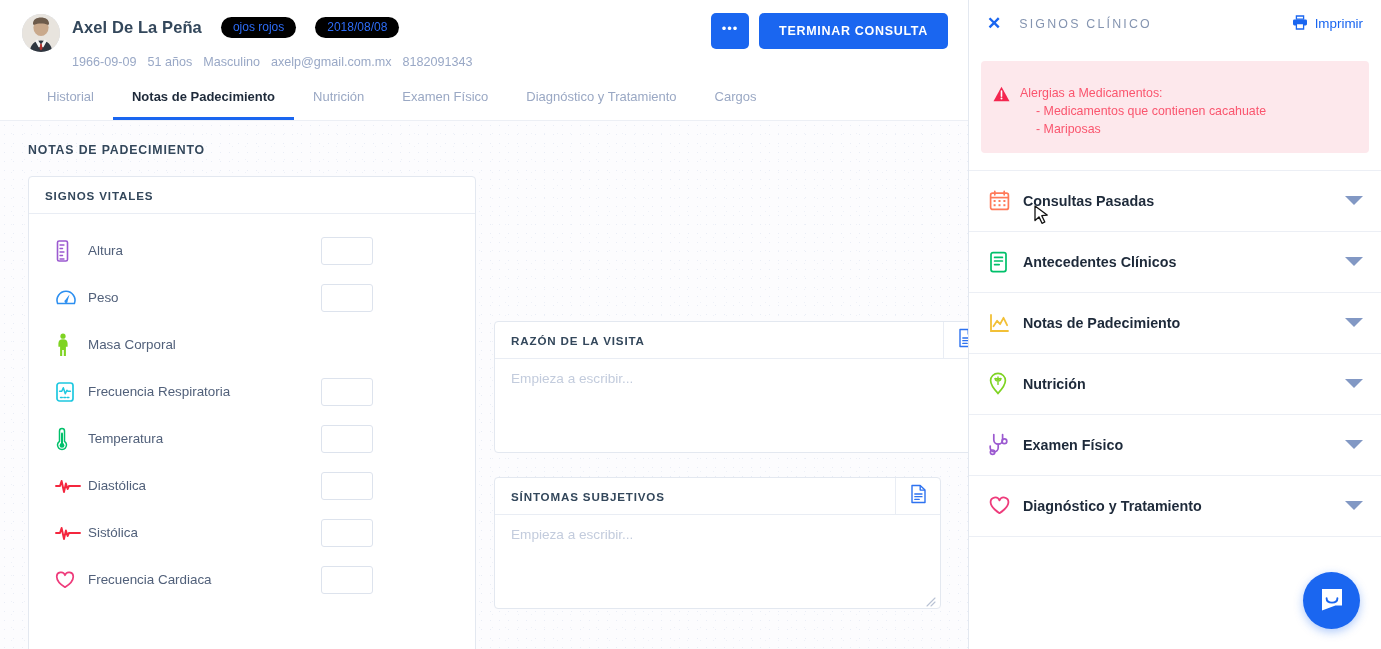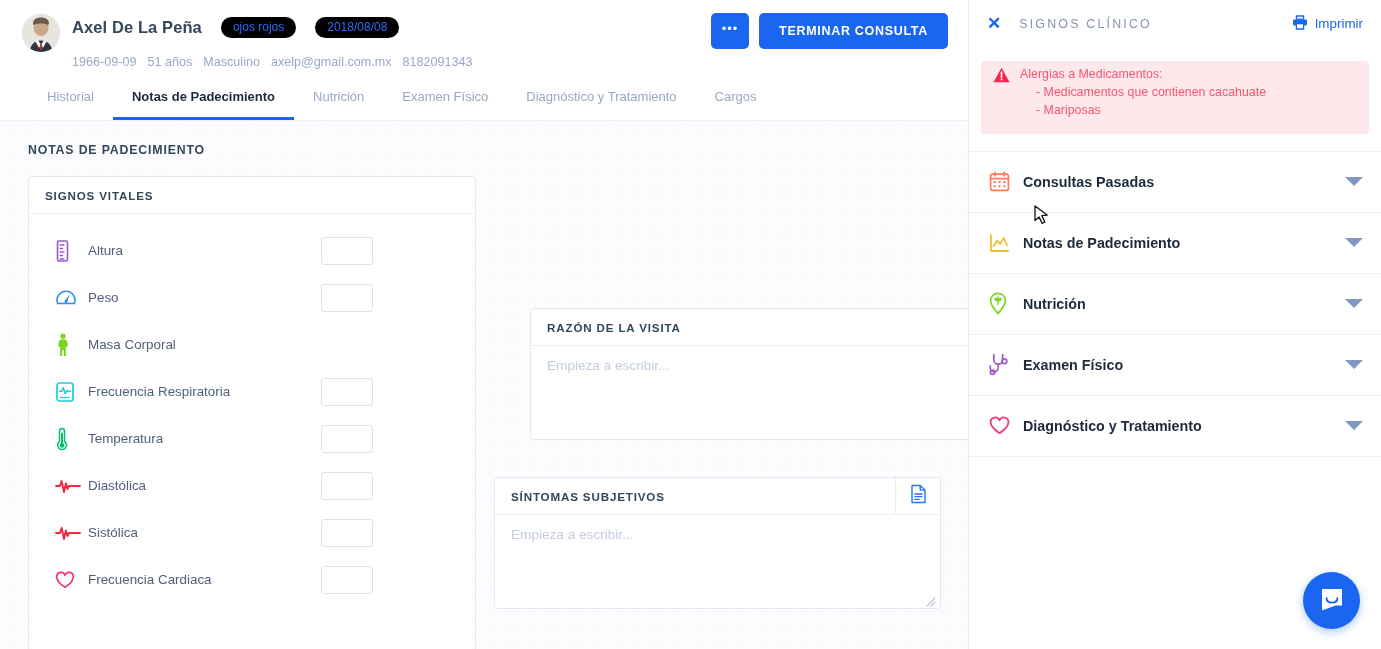--- a/index.html
+++ b/index.html
@@ -84,21 +84,21 @@
   .vicon { width: 30px; display: flex; align-items: center; justify-content: flex-start; }
   .vlabel { flex: 1; font-size: 13.4px; color: #51607a; padding-left: 3px; }
   .vinput {
     width: 52px; height: 28px; border: 1px solid #dde3ed; border-radius: 3px;
     background: #fff; margin-right: 102px; font-size: 13px; color: #33475b;
     padding: 0 6px; outline: none;
   }
   .vinput.hidden { visibility: hidden; }
 
   
-  #reason { left: 494px; top: 187px; width: 495px; height: 132px; margin-left: 36px; }
+  #reason { left: 494px; top: 200px; width: 495px; height: 132px; }
   #symptoms { left: 494px; top: 356px; width: 447px; height: 132px; }
   .note-head { display: flex; align-items: stretch; height: 37px; border-bottom: 1px solid #e9edf4; }
   .note-head .t {
     flex: 1; display: flex; align-items: center; padding: 0 16px;
     font-size: 11.6px; font-weight: bold; letter-spacing: .85px; color: #33475b;
   }
   .note-head .tmplbtn {
     width: 45px; border-left: 1px solid #e9edf4; display: flex; align-items: center;
     justify-content: center; cursor: pointer;
   }
@@ -112,21 +112,21 @@
 
   
   .side { width: 413px; height: 649px; background: #fff; border-left: 1px solid #e3e8f0; position: relative; }
   .side-head { height: 47px; display: flex; align-items: center; padding: 0 18px; }
   .close-x { color: #1a66f0; font-size: 17px; font-weight: bold; cursor: pointer; line-height: 1; }
   .side-title { margin-left: 18px; font-size: 12.4px; letter-spacing: 2.2px; color: #8494b0; }
   .print { margin-left: auto; display: flex; align-items: center; gap: 7px; color: #1a66f0; font-size: 13.4px; cursor: pointer; }
 
   .alert {
     margin: 14px 12px 0; background: #fde8ec; border-radius: 4px;
-    padding: 5px 14px 14px 12px; display: flex; gap: 10px;
+    padding: 24px 14px 14px 12px; display: flex; gap: 10px;
   }
   .alert-txt { font-size: 12.4px; line-height: 1.45; color: #fa556e; }
   .alert-txt .ind { padding-left: 16px; }
 
   .acc-list { margin-top: 17px; border-top: 1px solid #eceff5; }
   .acc {
     height: 61px; display: flex; align-items: center; padding: 0 18px 0 20px;
     border-bottom: 1px solid #eceff5; cursor: pointer; background: #fff;
   }
   .acc .ic { width: 34px; display: flex; align-items: center; }
@@ -384,20 +384,30 @@
                 <rect x="4.6" y="14.2" width="2" height="2"></rect>
                 <rect x="9.5" y="14.2" width="2" height="2"></rect>
                 <rect x="14.4" y="14.2" width="2" height="2"></rect>
               </g>
             </svg>
         </span>
         <span class="lbl">Consultas Pasadas</span>
         <span class="caret"></span>
       </div>
 
+      <div class="acc">
+        <span class="ic">
+          <svg width="19" height="22" viewBox="0 0 19 22">
+              <rect x="2" y="1.6" width="15" height="19" rx="2" fill="none" stroke="#00c06a" stroke-width="1.7"></rect>
+              <path d="M5.6 6.4h7.8M5.6 10h7.8M5.6 13.6h4.6" stroke="#00c06a" stroke-width="1.7" stroke-linecap="round"></path>
+            </svg>
+        </span>
+        <span class="lbl">Antecedentes Clínicos</span>
+        <span class="caret"></span>
+      </div>
 
       <div class="acc">
         <span class="ic">
           <svg width="21" height="20" viewBox="0 0 21 20">
               <path d="M2 2v16h17" fill="none" stroke="#f2c037" stroke-width="1.8" stroke-linecap="round"></path>
               <path d="M4.5 13.2l3.6-5.4 3 3.4 3.4-6.4 3.6 7.4" fill="none" stroke="#f2c037" stroke-width="1.8" stroke-linejoin="round" stroke-linecap="round"></path>
             </svg>
         </span>
         <span class="lbl">Notas de Padecimiento</span>
         <span class="caret"></span>

